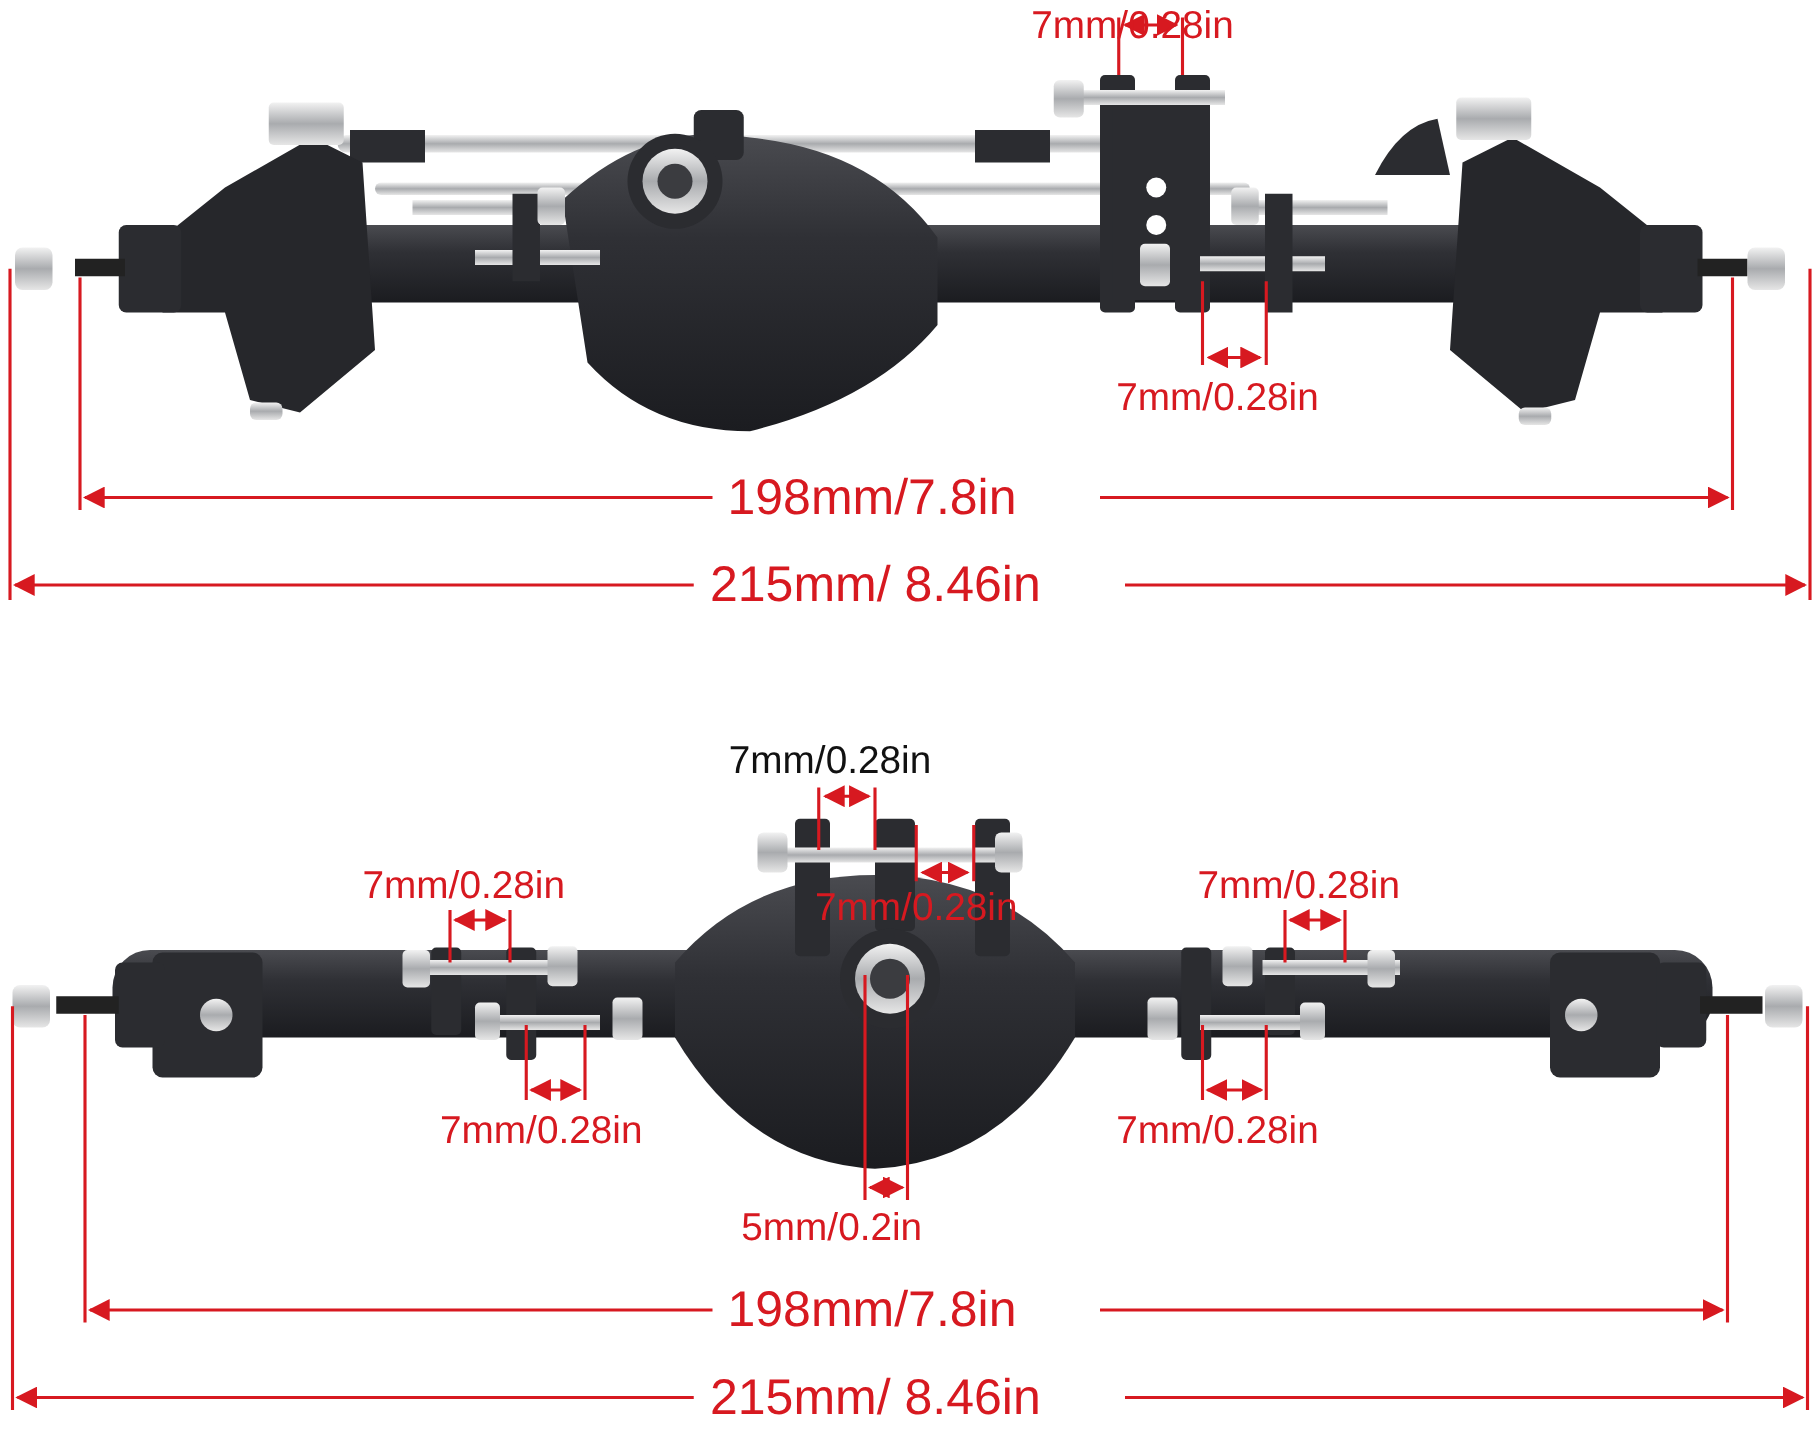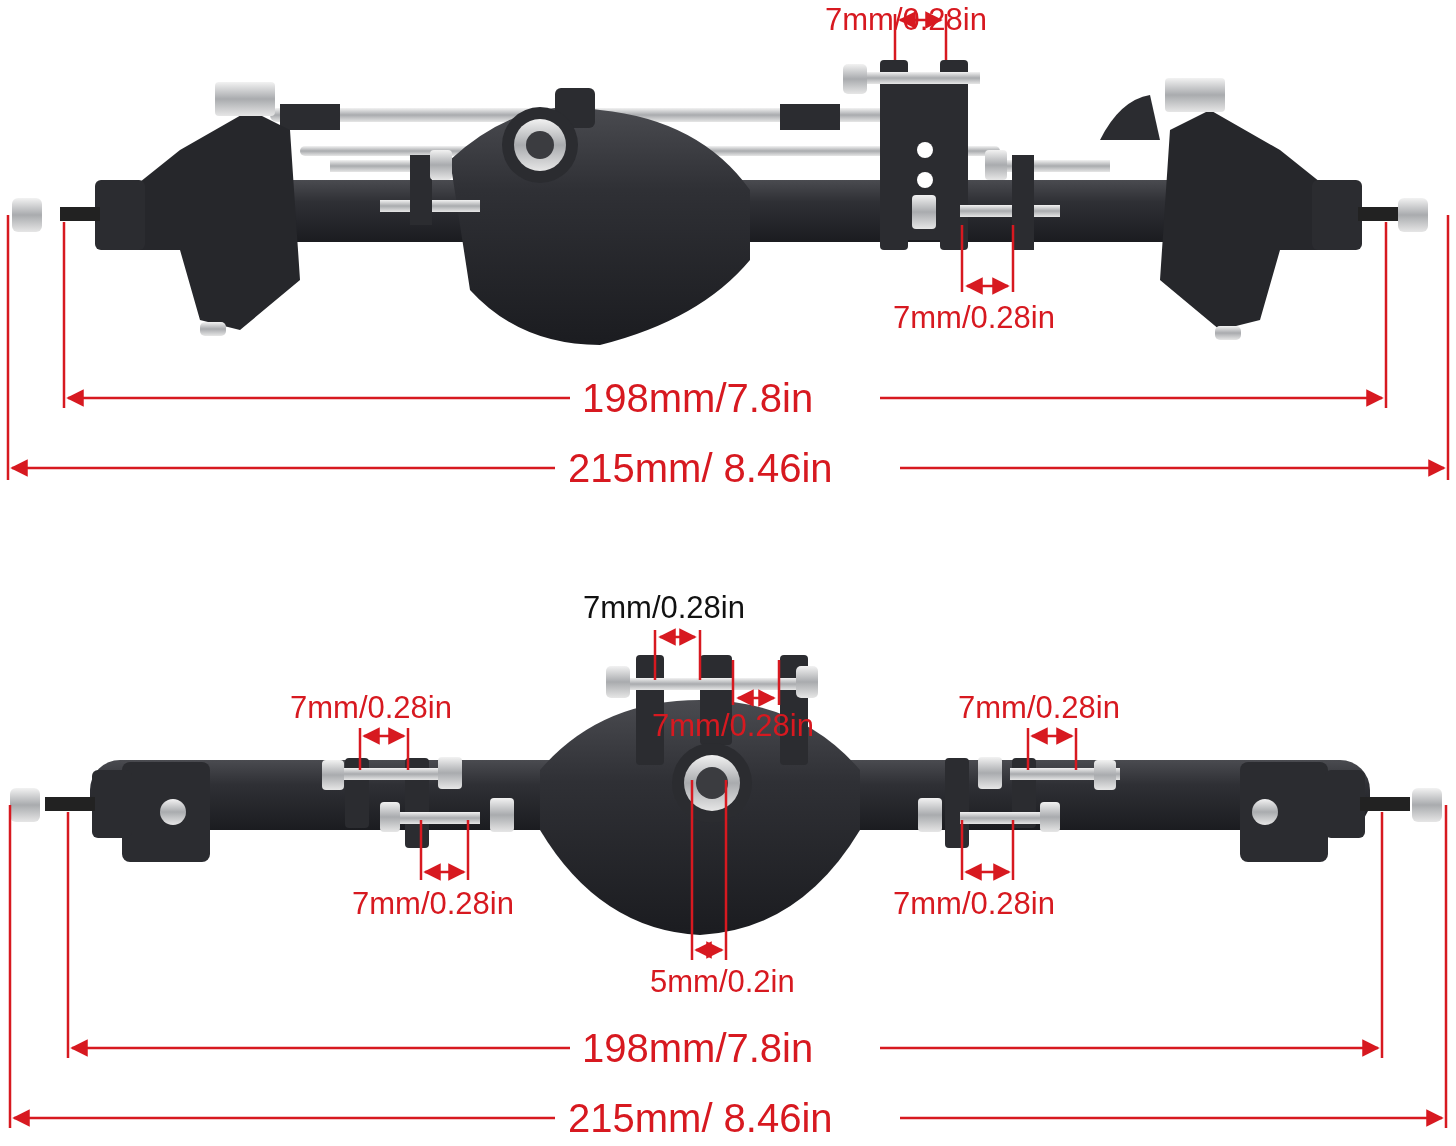--- a/index.html
+++ b/index.html
@@ -181,17 +181,17 @@
 <div class="lbl small" style="left:893px;top:302px;">7mm/0.28in</div>
 <div class="lbl big" style="left:582px;top:378px;">198mm/7.8in</div>
 <div class="lbl big" style="left:568px;top:448px;">215mm/ 8.46in</div>
 
 <div class="lbl small black" style="left:583px;top:592px;">7mm/0.28in</div>
 <div class="lbl small" style="left:652px;top:710px;">7mm/0.28in</div>
 <div class="lbl small" style="left:290px;top:692px;">7mm/0.28in</div>
 <div class="lbl small" style="left:352px;top:888px;">7mm/0.28in</div>
 <div class="lbl small" style="left:958px;top:692px;">7mm/0.28in</div>
 <div class="lbl small" style="left:893px;top:888px;">7mm/0.28in</div>
-<div class="lbl small" style="left:650px;top:966px;">5mm/0.2in</div>
+<div class="lbl small" style="left:593px;top:966px;">5mm/0.2in</div>
 <div class="lbl big" style="left:582px;top:1028px;">198mm/7.8in</div>
 <div class="lbl big" style="left:568px;top:1098px;">215mm/ 8.46in</div>
 
 </div>
 
 </body></html>

